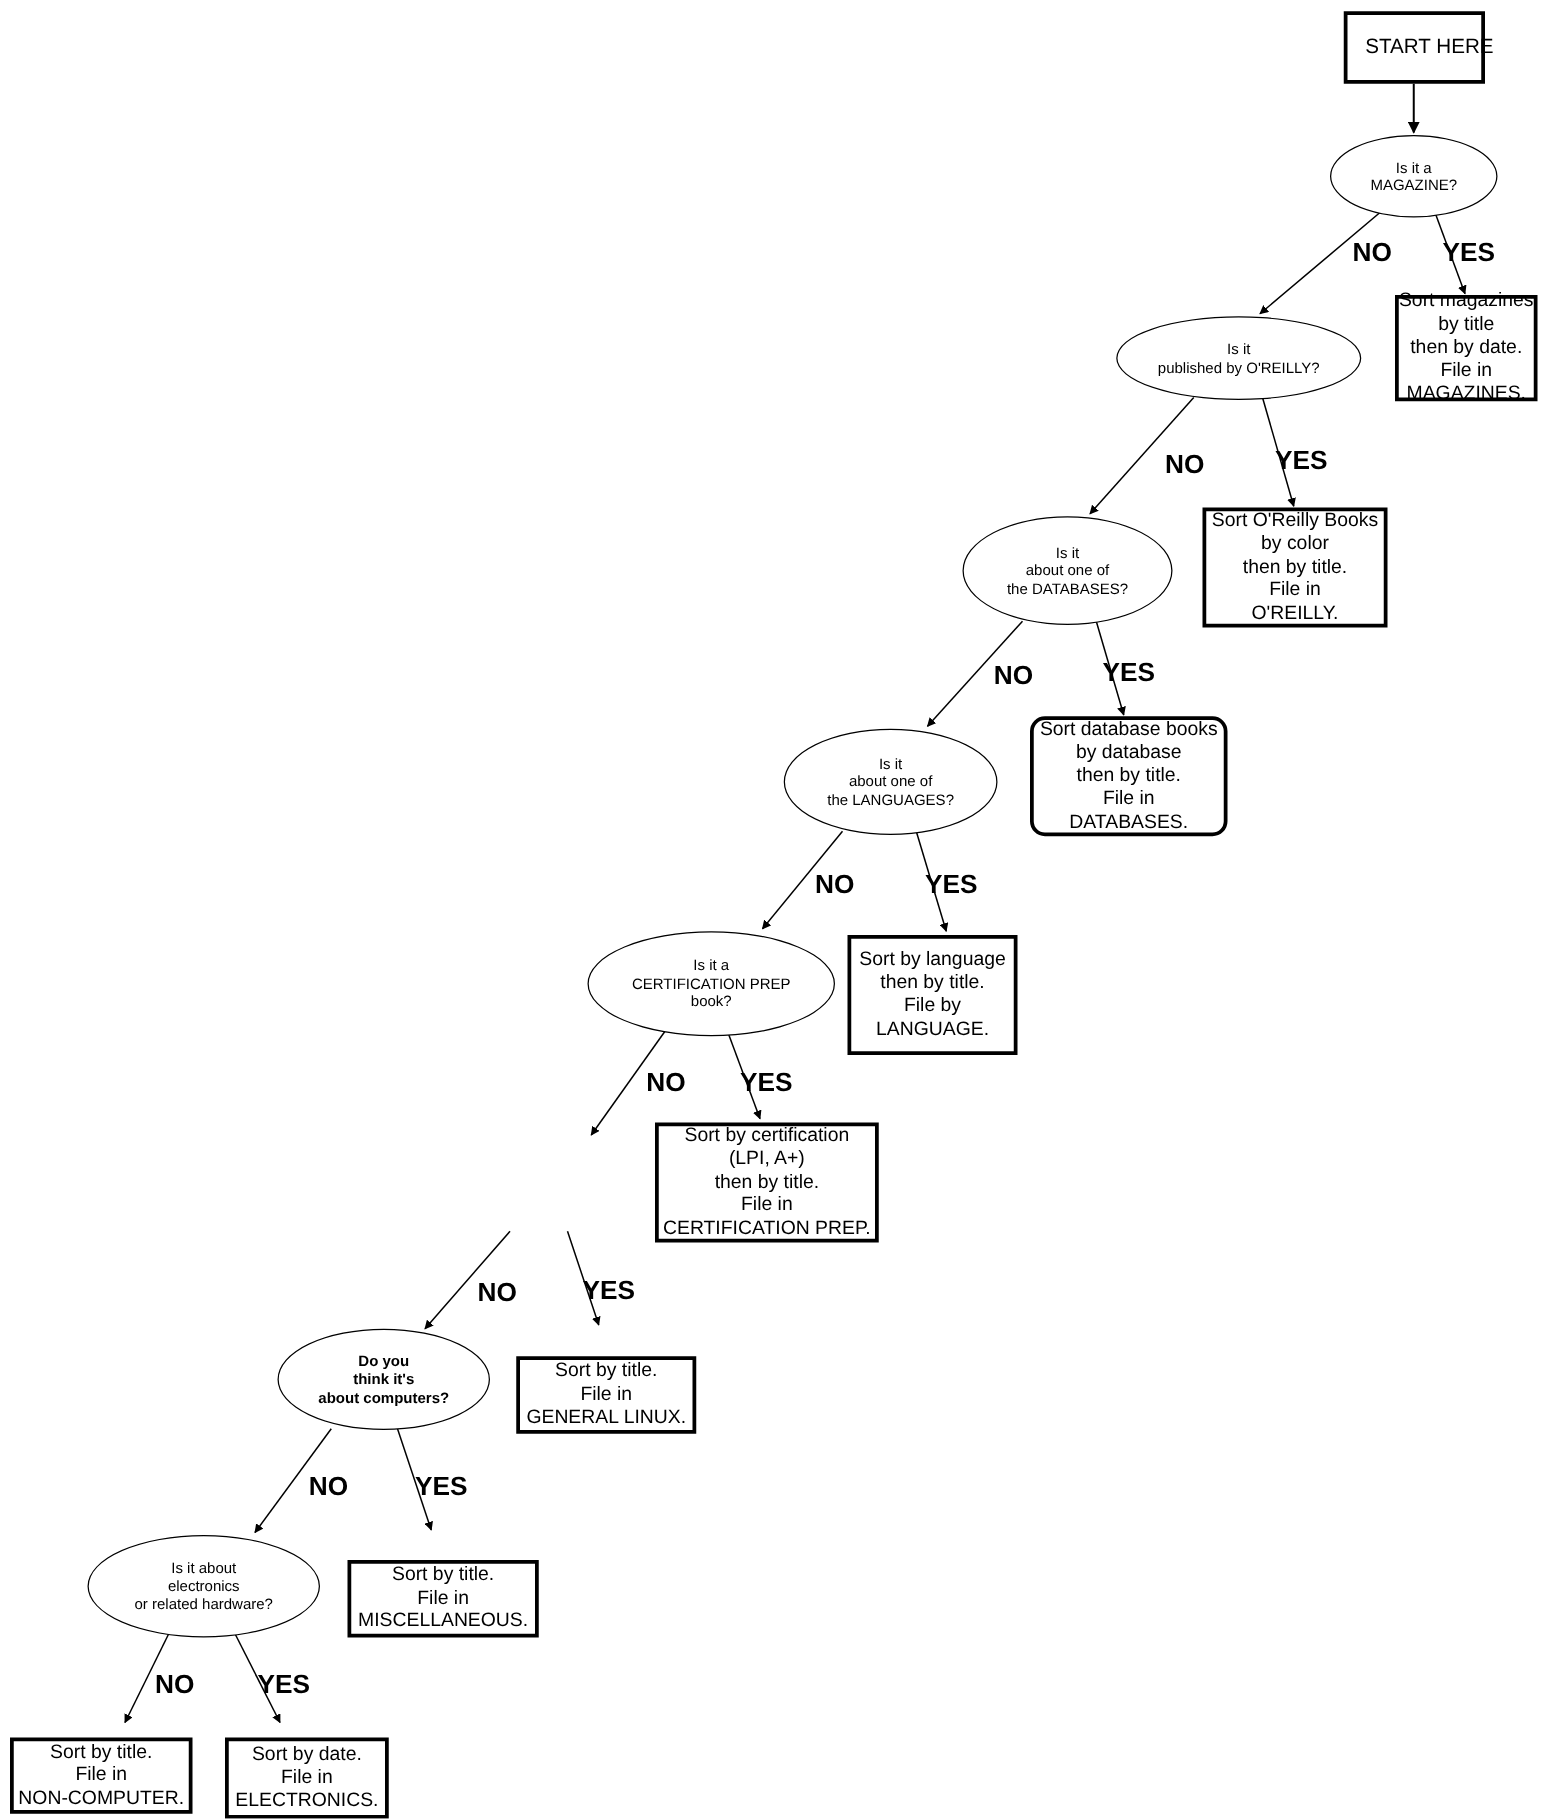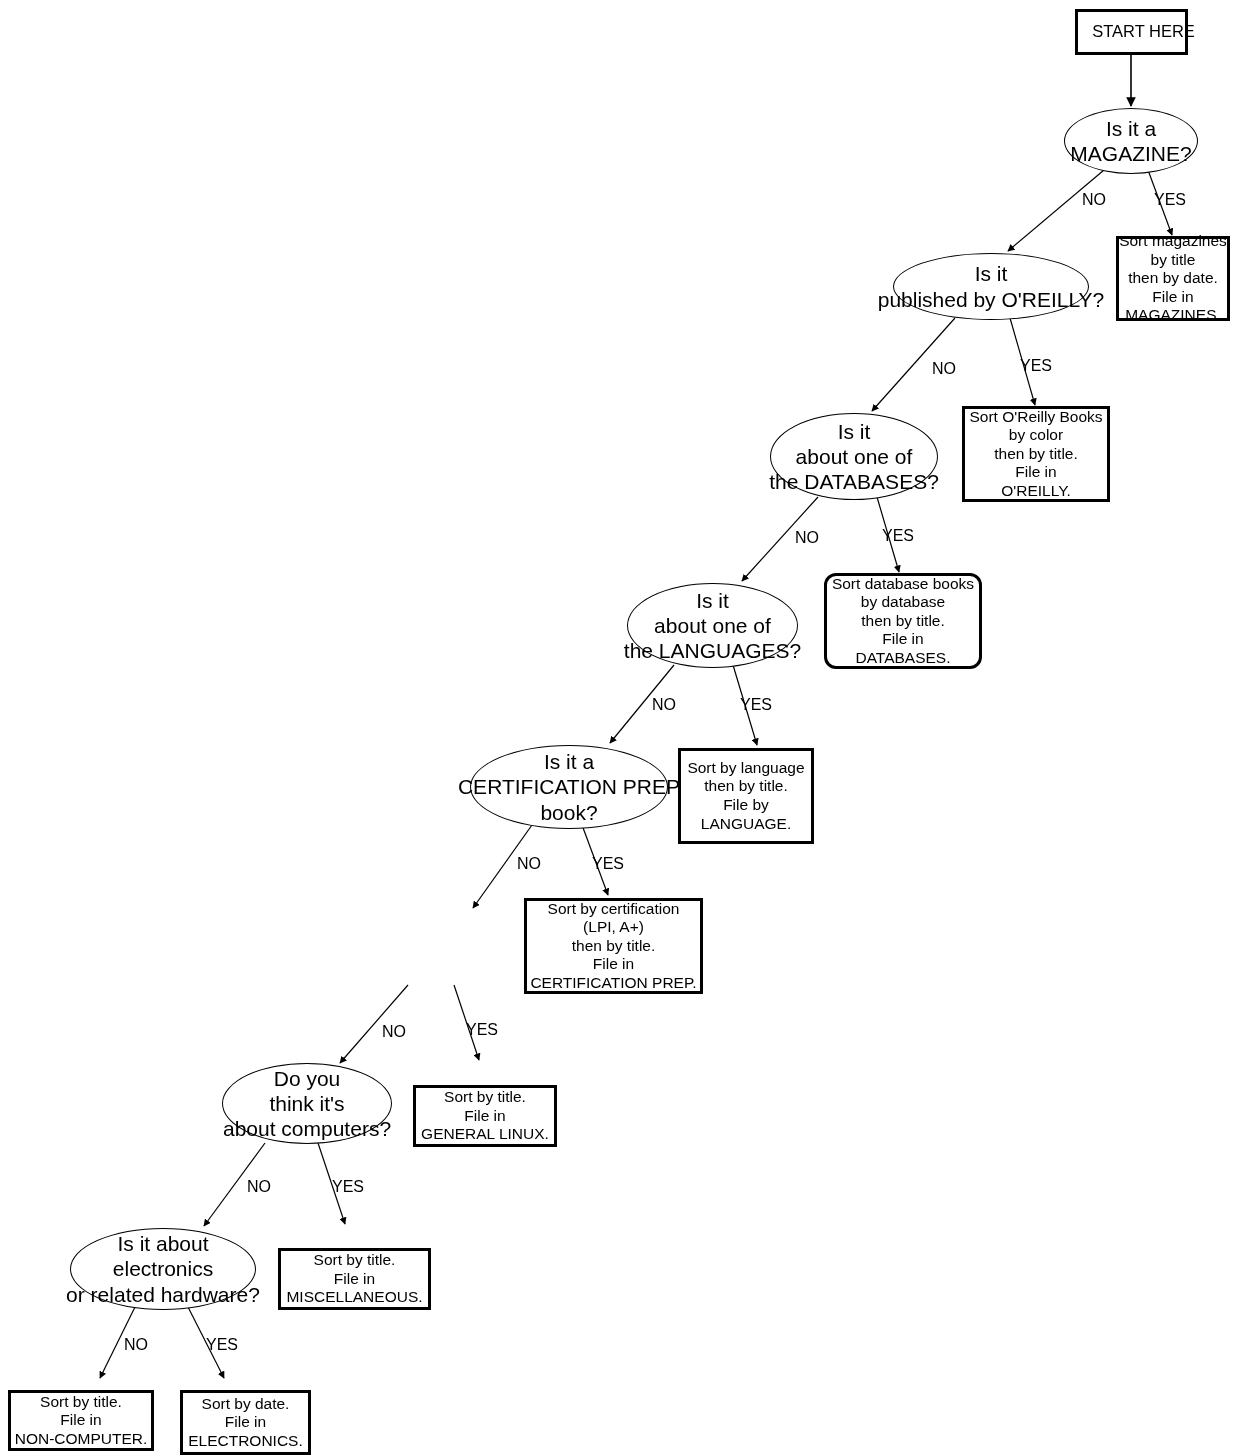--- a/index.html
+++ b/index.html
@@ -35,33 +35,34 @@
   }
   .box {
     border: 3px solid #000000;
     background: #ffffff;
     font-size: 15.5px;
   }
   .ellipse {
     border: 1.4px solid #000000;
     border-radius: 50%;
     background: #ffffff;
-    font-size: 21px;
+    font-size: 12px;
   }
   .node .txt {
     display: block;
     white-space: pre;
     padding: 0 2px;
   }
   .edgelabel {
     position: absolute;
-    font-size: 16px;
+    font-size: 21px;
     line-height: 1;
     white-space: pre;
     color: #000000;
+    font-weight: bold;
   }
   .start-box { font-size: 16.5px; }
 </style>
 </head>
 <body>
 
 <div id="canvas">
 
   <svg class="edges" viewBox="0 0 1247 1455">
     <defs>
@@ -98,21 +99,21 @@
 
     <line x1="265" y1="1143" x2="204" y2="1226" stroke="#000" stroke-width="1.2" marker-end="url(#arrow)"></line>
 
     <line x1="318" y1="1143" x2="345" y2="1224" stroke="#000" stroke-width="1.2" marker-end="url(#arrow)"></line>
 
     <line x1="135" y1="1307" x2="100" y2="1378" stroke="#000" stroke-width="1.2" marker-end="url(#arrow)"></line>
 
     <line x1="188" y1="1307" x2="224" y2="1378" stroke="#000" stroke-width="1.2" marker-end="url(#arrow)"></line>
   </svg>
 
-  <div class="node box start-box" style="left:1075px; top:9px; width:113px; height:46px;padding-left:24px;">
+  <div class="node box start-box" style="left:1075px; top:9px; width:113px; height:58px;padding-left:24px;">
     <span class="txt">START HERE</span>
   </div>
 
   <div class="node ellipse" style="left:1064px; top:108px; width:134px; height:66px;">
     <span class="txt">Is it a
 MAGAZINE?</span>
   </div>
 
   <div class="node box" style="left:1116px; top:236px; width:114px; height:85px;">
     <span class="txt">Sort magazines
@@ -176,21 +177,21 @@
 CERTIFICATION PREP.</span>
   </div>
 
 
   <div class="node box" style="left:413px; top:1085px; width:144px; height:62px;">
     <span class="txt">Sort by title.
 File in
 GENERAL LINUX.</span>
   </div>
 
-  <div class="node ellipse" style="left:222px; top:1063px; width:170px; height:81px;">
+  <div class="node ellipse" style="left:222px; top:1063px; width:170px; height:81px;font-weight:bold;">
     <span class="txt">Do you
 think it's
 about computers?</span>
   </div>
 
   <div class="node box" style="left:278px; top:1248px; width:153px; height:62px;">
     <span class="txt">Sort by title.
 File in
 MISCELLANEOUS.</span>
   </div>

